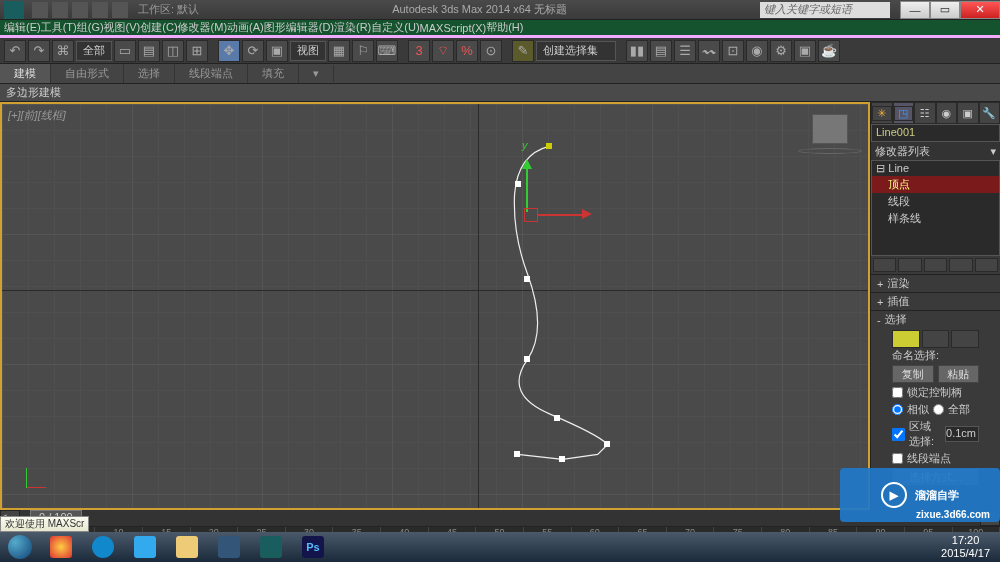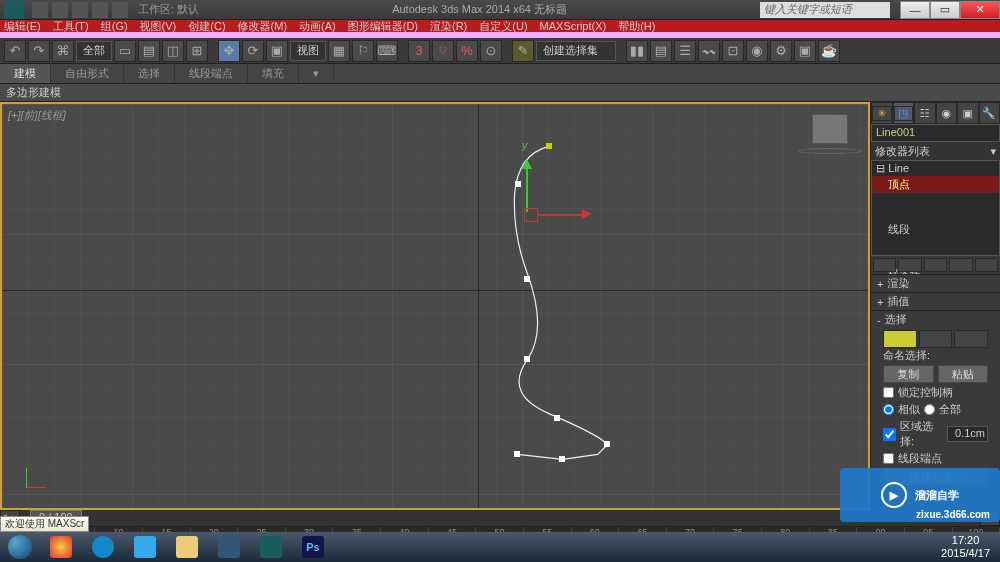--- a/index.html
+++ b/index.html
@@ -11,21 +11,21 @@
     .titlebar .qat { display: flex; gap: 4px; margin-left: 4px; }
     .titlebar .qat span { width: 16px; height: 16px; background: #555; display: inline-block; }
     .titlebar .workspace { margin-left: 10px; color: #999; }
     .titlebar .apptitle { flex: 1; text-align: center; color: #aaa; }
     .titlebar .search { width: 130px; height: 16px; background: #ddd; margin-right: 10px; color: #666; font-style: italic; padding: 0 4px; }
     .titlebar .wincontrols { display: flex; margin-left: auto; }
     .titlebar .wincontrols span { width: 30px; height: 18px; background: linear-gradient(#eee,#ccc); border: 1px solid #888; display: flex; align-items: center; justify-content: center; color: #333; }
     .titlebar .wincontrols span:last-child { background: linear-gradient(#f55,#c22); color: #fff; width: 40px; }
     
     
-    .menubar { height: 18px; background: #b91c1c; display: flex; align-items: center; padding: 0 4px; gap: 12px; border-bottom: 6px solid #f0abfc; }
+    .menubar { height: 18px; background: #14532d; display: flex; align-items: center; padding: 0 4px; border-bottom: 3px solid #f0abfc; }
     .menubar span { color: #ccc; cursor: pointer; }
     
     
     .toolbar { height: 26px; background: #3a3a3a; display: flex; align-items: center; padding: 0 4px; gap: 2px; border-bottom: 1px solid #222; }
     .toolbar .tbtn { width: 22px; height: 22px; background: #4a4a4a; border: 1px solid #2a2a2a; display: flex; align-items: center; justify-content: center; }
     .toolbar .tbtn.yellow { background: #5a5a2a; }
     .toolbar .tbtn.active { background: #5a7aaa; }
     .toolbar .combo { height: 20px; background: #333; border: 1px solid #555; padding: 0 6px; display: flex; align-items: center; }
     .toolbar .sep { width: 6px; }
     .ico { font-size: 13px; color: #aaa; }
@@ -70,27 +70,27 @@
     .cmdpanel { width: 130px; background: #3a3a3a; border-left: 1px solid #222; display: flex; flex-direction: column; }
     .cmdtabs { height: 22px; display: flex; background: #444; }
     .cmdtabs span { flex: 1; border: 1px solid #2a2a2a; display: flex; align-items: center; justify-content: center; }
     .cmdtabs span.active { background: #556; }
     .cmdtabs .ico1 { color: #ea3; }
     .cmdname { height: 18px; background: #2a2a2a; border: 1px solid #555; padding: 1px 4px; color: #cc8; }
     .modlabel { height: 18px; background: #333; padding: 1px 4px; display: flex; justify-content: space-between; align-items: center; }
     .modstack { height: 96px; background: #2a2a2a; border: 1px solid #555; }
     .modstack .modline { padding: 1px 4px; color: #ccc; }
     .modstack .modline.sel { background: #7a1a1a; color: #ff8; padding-left: 16px; }
-    .modstack .modline.sub { padding-left: 16px; margin-top: 28px; }
+    .modstack .modline.sub { padding-left: 16px; }
     .modicons { height: 18px; display: flex; gap: 2px; padding: 2px; }
     .modicons span { flex: 1; background: #444; border: 1px solid #2a2a2a; }
     .rolloutarea { flex: 1; background: #3a3a3a; overflow: hidden; }
     .rollout { border-top: 1px solid #222; }
     .rollhead { padding: 1px 6px; background: #3a3a3a; display: flex; align-items: center; gap: 4px; }
-    .rollbody { padding: 2px 12px; }
+    .rollbody { padding: 2px 21px; }
     .btnrow { display: flex; gap: 4px; margin: 2px 0; }
     .btnrow button { flex: 1; height: 18px; background: #666; border: 1px solid #444; color: #ddd; }
     .chkrow { display: flex; align-items: center; gap: 4px; margin: 2px 0; }
     .chkrow input { width: 11px; height: 11px; }
     .spinner { display: flex; align-items: center; gap: 4px; margin: 2px 0; }
     .spinner .spbox { width: 44px; height: 16px; background: #2a2a2a; border: 1px solid #555; text-align: right; padding-right: 2px; color: #ccc; }
     
     
     .timeline-wrap { height: 16px; background: #333; display: flex; }
     .timeline-btn { width: 20px; background: #444; border: 1px solid #222; }

